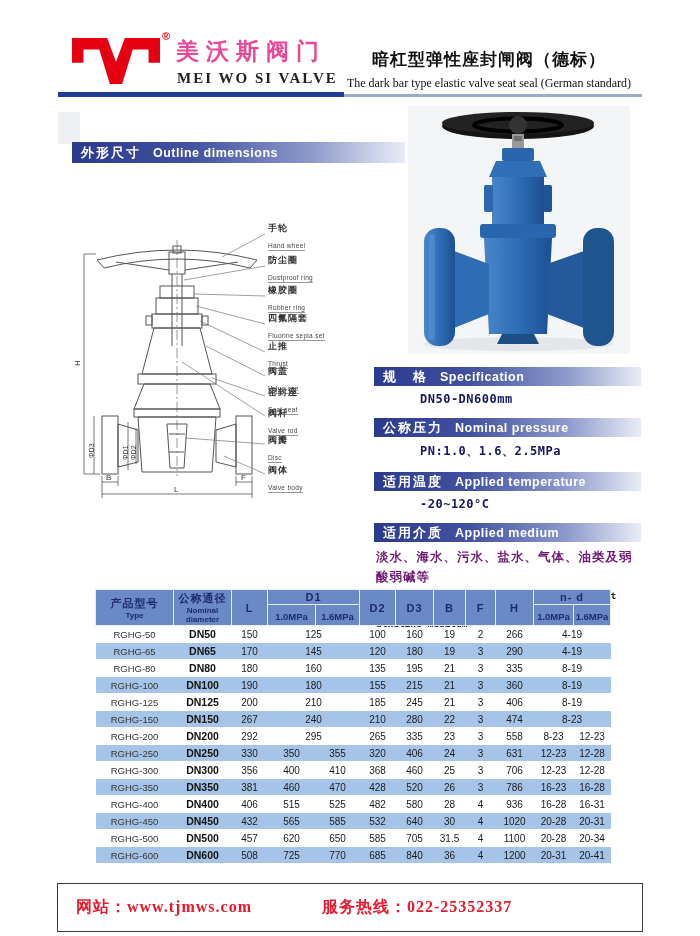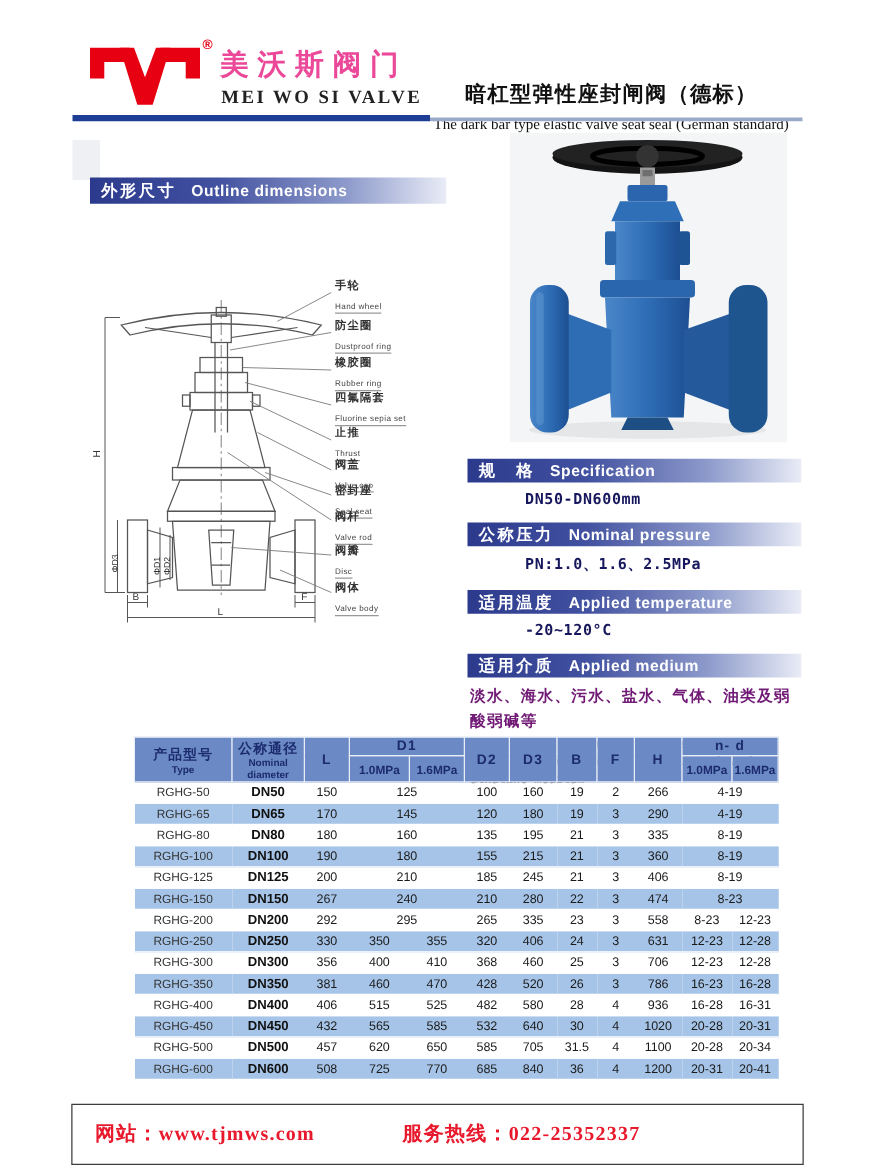--- a/index.html
+++ b/index.html
@@ -6,33 +6,33 @@
   body { background:#888; font-family:"Liberation Sans", sans-serif; }
   #page { position:relative; width:700px; height:936px; background:#fff; margin:0 auto; overflow:hidden; }
 
   
   .logo { position:absolute; left:72px; top:32px; width:88px; height:58px; }
   .reg-mark { position:absolute; left:162px; top:30px; font-size:11px; color:#e60012; font-weight:bold; }
   .brand-zh { position:absolute; left:176px; top:36px; font-size:23px; font-weight:bold; color:#ec4899;
               letter-spacing:7px; font-family:"Liberation Serif", serif; }
   .brand-en { position:absolute; left:177px; top:70px; font-size:15px; font-weight:bold; color:#222;
               letter-spacing:2px; font-family:"Liberation Serif", serif; }
-  .title-block { position:absolute; left:335px; top:64px; width:308px; text-align:center; }
+  .title-block { position:absolute; left:335px; top:48px; width:308px; text-align:center; }
   .title-zh { font-size:17px; font-weight:bold; color:#111; letter-spacing:1px; font-family:"Liberation Serif", serif; }
   .title-en { margin-top:5px; font-size:12px; color:#111; font-family:"Liberation Serif", serif; white-space:nowrap;text-align:center; }
   .rule-left  { position:absolute; left:58px;  top:92px; width:286px; height:5px; background:#1e3e96; }
   .rule-right { position:absolute; left:344px; top:94px; width:298px; height:3px; background:#9aabca; }
   .corner-shade { position:absolute; left:58px; top:112px; width:22px; height:32px; background:#eef0f3; }
 
   
   .bar { background:linear-gradient(90deg,#2c3a8d 0%, #41509f 35%, #8d9acb 72%, #e9ecf6 100%);
          color:#fff; display:flex; align-items:center; gap:12px; padding-left:9px; }
   .bar .zh { font-size:13px; font-weight:bold; letter-spacing:2px; }
   .bar .en { font-size:12.5px; font-weight:bold; letter-spacing:.5px; }
-  .outline-bar { position:absolute; left:72px; top:142px; width:285px; height:21px; }
+  .outline-bar { position:absolute; left:72px; top:142px; width:333px; height:21px; }
 
   
   .drawing { position:absolute; left:72px; top:224px; width:292px; height:362px; }
   .drawing svg { position:absolute; left:0; top:0; }
   .dlabel { position:absolute; left:196px; width:96px; line-height:1.1; }
   .dlabel .zh { display:block; font-size:9px; font-weight:bold; color:#333; letter-spacing:1px; }
   .dlabel .en { display:inline-block; font-size:6.5px; color:#444; border-bottom:1px solid #999; padding-bottom:1px; letter-spacing:.3px; }
 
   
   .photo { position:absolute; left:408px; top:106px; width:222px; height:248px; }
@@ -40,21 +40,21 @@
   
   .spec-col { position:absolute; left:374px; top:367px; width:267px; }
   .spec-col .bar { height:19px; margin-bottom:2px; }
   .spec-value { font-family:"DejaVu Sans Mono", monospace; font-weight:bold; color:#17175e;
                 font-size:12px; margin:6px 0 12px 2px; letter-spacing:.5px;padding-left:44px; }
   .medium-zh { font-size:12.5px; font-weight:bold; color:#701a75; line-height:1.6; margin:5px 0 2px 2px; letter-spacing:1px; }
   .medium-en { font-family:"DejaVu Sans Mono", monospace; font-size:9.5px; font-weight:bold; color:#2a2a2a;
                line-height:1.45; margin-left:2px; }
 
   
-  .spec-table { position:absolute; left:107px; top:589px; }
+  .spec-table { position:absolute; left:95px; top:589px; }
   table { border-collapse:collapse; table-layout:fixed; width:515px; }
   thead th { background:#6b8ac5; color:#1c2b6e; border:1px solid #e9eef6; vertical-align:middle; padding:1px 0; }
   .th-zh { display:block; font-size:11px; font-weight:bold; letter-spacing:1px; }
   .th-en { display:block; font-size:8px; font-weight:bold; }
   .th-sub { font-size:9.5px; font-weight:bold; }
   tbody td { height:17px; font-size:10px; text-align:center; color:#1a1a1a; border-bottom:1px solid #fff; }
   tbody tr.alt td { background:#a6c4e7; }
   td.c-type { font-size:9.5px; color:#333; }
   td.c-dn { font-weight:bold; font-size:10.5px; color:#111; }
 

